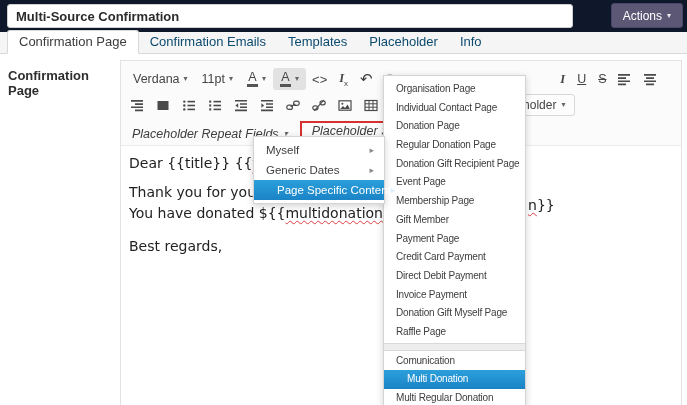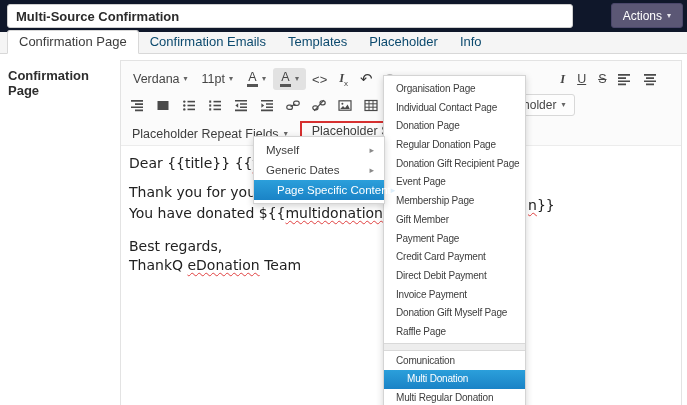--- a/index.html
+++ b/index.html
@@ -45,21 +45,21 @@
   .undo{color:#3a3a3a;font-size:15px;}
   .redo{color:#bdbdbd;font-size:15px;}
   .spacer1{width:151px;}
   .ticon{display:inline-flex;align-items:center;justify-content:center;width:22px;height:22px;border-radius:3px;cursor:pointer;}
   .ticon svg{width:14px;height:13px;}
   .ticon + .ticon{margin-left:4px;}
   .ph-btn{margin-left:94px;height:22px;display:inline-flex;align-items:center;gap:5px;border:1px solid #d8d8d8;
         background:#fdfdfd;border-radius:3px;padding:0 9px;font-size:12px;color:#444;cursor:pointer;}
   .trow3{height:25px;}
   .txtbtn{display:inline-flex;align-items:center;gap:5px;font-size:12.5px;color:#3d3d3d;background:none;border:none;
-        font-family:"Liberation Sans",sans-serif;cursor:pointer;padding:0 6px;}
+        font-family:"Liberation Sans",sans-serif;cursor:pointer;padding:0 6px;font-style:italic;}
   .redbox{display:inline-flex;border:2px solid #d63030;padding:1px 4px;margin-left:6px;align-items:center;}
   
   .content{padding:8px 8px 0 8px;font-family:"DejaVu Sans",sans-serif;font-size:14px;color:#222;}
   .content p{margin:0;line-height:19px;}
   .p1{margin-bottom:10px !important;}
   .p2{margin-bottom:2px !important;}
   .p3{margin-bottom:14px !important;}
   .sq{text-decoration-line:underline;text-decoration-style:wavy;text-decoration-color:#e04040;
       text-decoration-thickness:1px;text-underline-offset:2px;}
   .tail{position:absolute;left:528px;top:197px;z-index:5;font-family:"DejaVu Sans",sans-serif;font-size:14px;color:#222;}
@@ -250,21 +250,20 @@
           </button>
         </span>
       </div>
     </div>
 
     <div class="content">
       <p class="p1"><span>Dear {{title}} {{</span><span class="sq">firstname</span><span>}}</span></p>
       <p class="p2"><span>Thank you for your donation</span></p>
       <p class="p3"><span>You have donated ${{</span><span class="sq">multidonationamount</span><span>}} to: {{</span></p>
       <p><span>Best regards,</span></p>
-      <p><span>ThankQ </span><span class="sq">eDonation</span><span> Team</span></p>
     </div>
   </div>
 
   <span class="tail"><span class="sq">n</span><span>}}</span></span>
 
   <div class="menu menu1">
     <div class="mitem">
       <span>Myself</span>
       <span class="mcaret">▸</span>
     </div>

